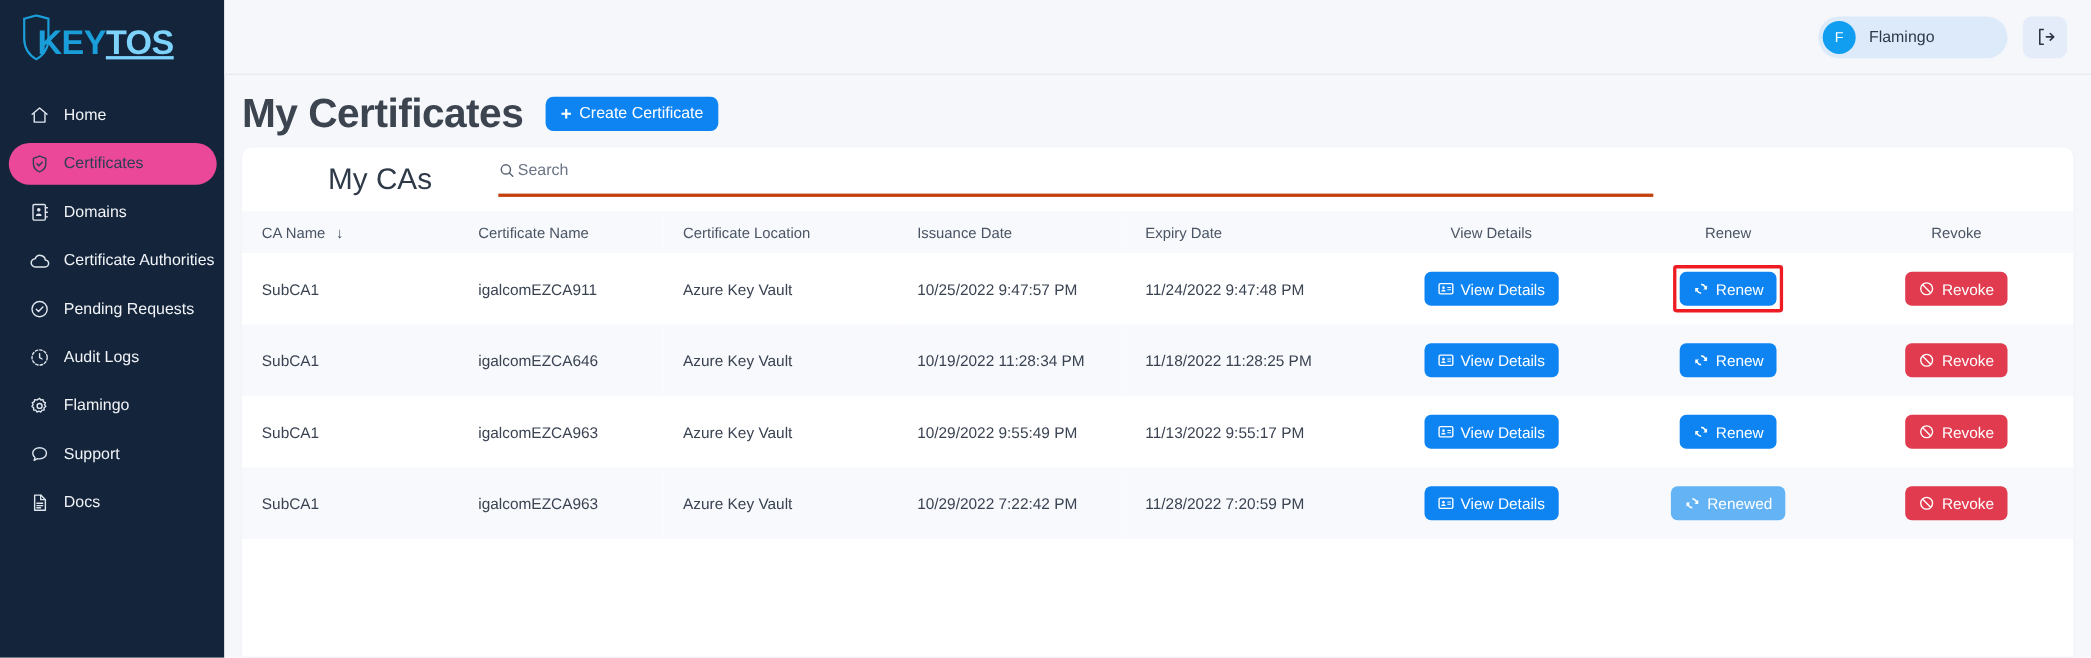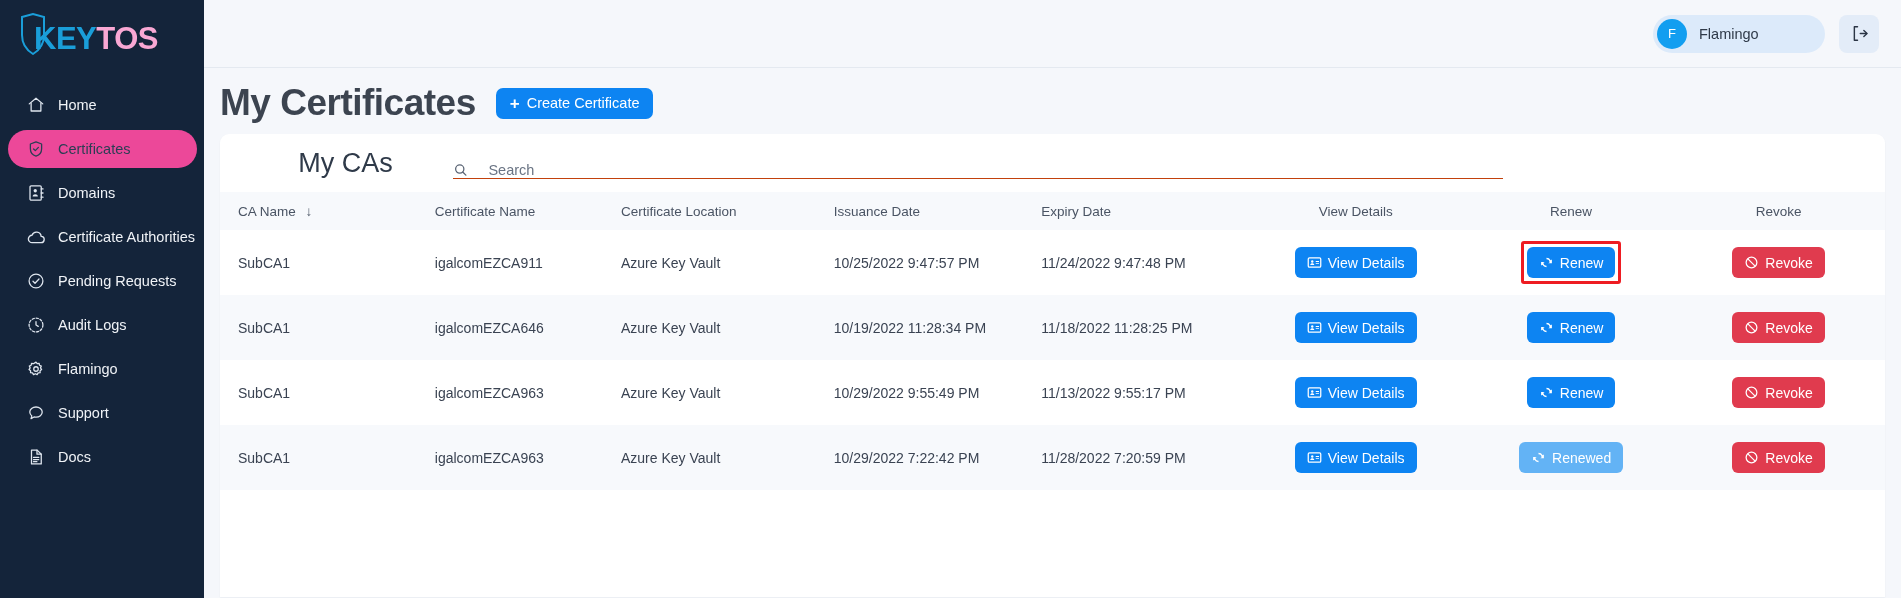--- a/index.html
+++ b/index.html
@@ -33,21 +33,21 @@
     font-weight: bold;
     letter-spacing: -0.5px;
     position: relative;
   }
   .logo .shield {
     width: 26px; height: 42px;
     position: absolute;
     left: -14px; top: -8px;
   }
   .logo .key { color: #1a9ed9; }
-  .logo .tos { color: #f9a8d4; }
+  .logo .tos { color: #7dd3fc; text-decoration: underline; }
 
   .nav { margin-top: 8px; }
   .nav-item {
     display: flex;
     align-items: center;
     height: 38px;
     padding-left: 18px;
     margin: 6px 8px;
     border-radius: 19px;
     color: #f0f3f7;
@@ -167,26 +167,26 @@
   }
   .card-title {
     font-size: 27px;
     font-weight: normal;
     color: #2f3a49;
     width: 215px;
     text-align: center;
   }
   .searchbox {
     display: flex;
-    align-items: flex-end;
+    align-items: flex-start;
     flex: 1;
     max-width: 1050px;
-    border-bottom: 1px solid #c2410c;
+    border-bottom: 3px solid #c2410c;
     height: 32px;
-    gap: 20px;
+    gap: 2px;
   }
   .searchbox input {
     border: none;
     outline: none;
     font-size: 14.5px;
     font-family: inherit;
     color: #3c4450;
     background: transparent;
     width: 100%;
     padding: 0;

